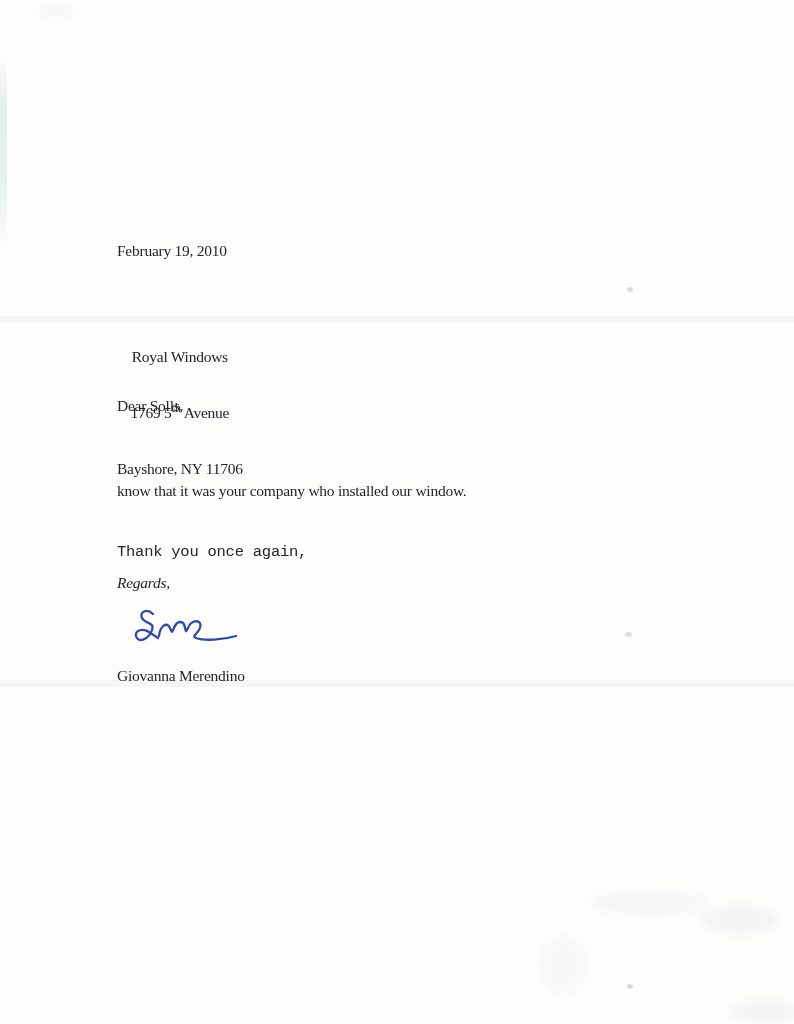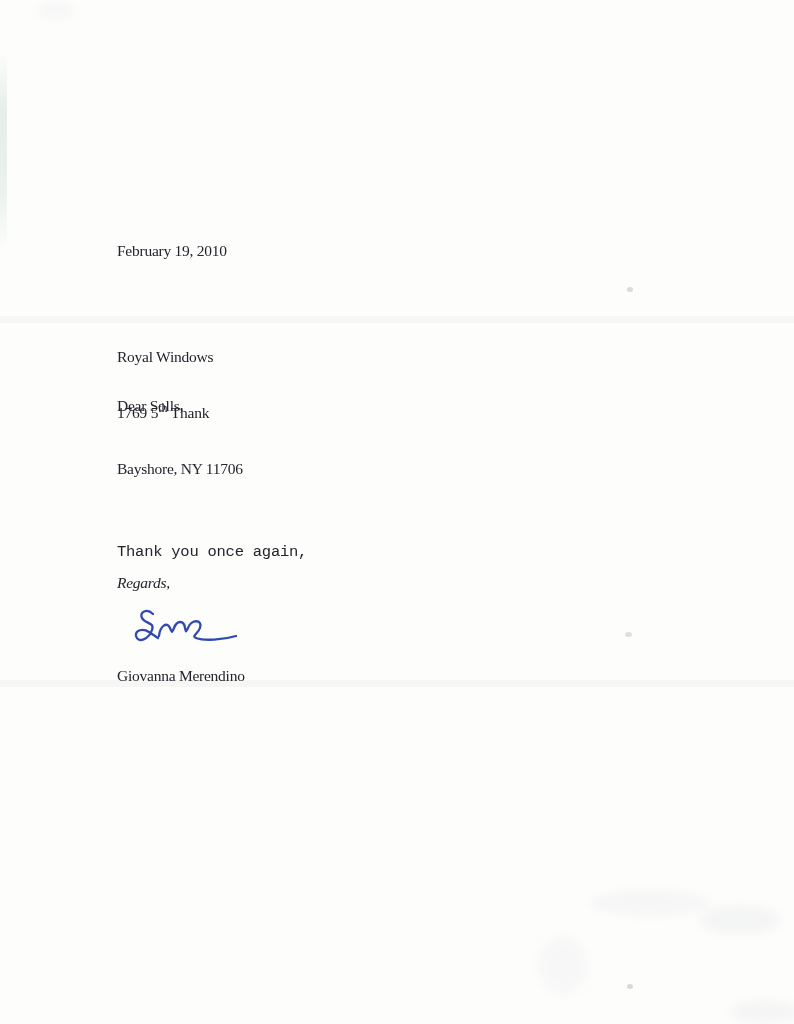--- a/index.html
+++ b/index.html
@@ -19,21 +19,21 @@
     font-size: 15.5px;
     letter-spacing: -0.25px;
   }
   .block {
     position: absolute;
     left: 117px;
     white-space: pre-wrap;
     line-height: 20px;
   }
   .date-block        { top: 241px; }
-  .address-block     { top: 311px; line-height: 18.6px; }
+  .address-block     { top: 311px; line-height: 18.6px; text-align: center; }
   .salutation-block  { top: 396px; }
   .body-block        { top: 438px; width: 575px; line-height: 21px; }
   .thanks-block      { top: 542px; font-family: Liberation Mono, monospace; }
   .closing-block     { top: 573px; font-style: italic; }
   .sender-name-block { top: 666px; }
   sup.ordinal {
     font-size: 12px;
     letter-spacing: 0;
     vertical-align: super;
     line-height: 0;
@@ -98,27 +98,28 @@
   <div class="smudge smudge-1"></div>
   <div class="smudge smudge-2"></div>
   <div class="smudge smudge-3"></div>
   <div class="smudge smudge-4"></div>
   <div class="smudge smudge-5"></div>
 
   <div class="block date-block">February 19, 2010</div>
 
   <div class="block address-block">
     <div>Royal Windows</div>
-    <div><span>1769 5</span><sup class="ordinal">th</sup><span> Thank</span></div>
+    <div><span>1769 5</span><sup class="ordinal">th</sup><span> Avenue</span></div>
     <div>Bayshore, NY 11706</div>
   </div>
 
   <div class="block salutation-block">Dear Solls,</div>
 
   <div class="block body-block">
+    <div>know that it was your company who installed our window.</div>
   </div>
 
   <div class="block thanks-block">Thank you once again,</div>
 
   <div class="block closing-block">Regards,</div>
 
   <div class="signature-wrap">
     <svg viewBox="0 0 112 40" xmlns="http://www.w3.org/2000/svg" aria-hidden="true">
       <g fill="none" stroke-width="2.3" stroke-linecap="round" stroke-linejoin="round" stroke="#2f49ae">
         <path d="M 23 7 C 17 1, 9 5, 12 11 C 15 17, 25 15, 22 23 C 19 32, 8 37, 6 29 C 5 23, 13 21, 19 25 L 28 31"></path>

